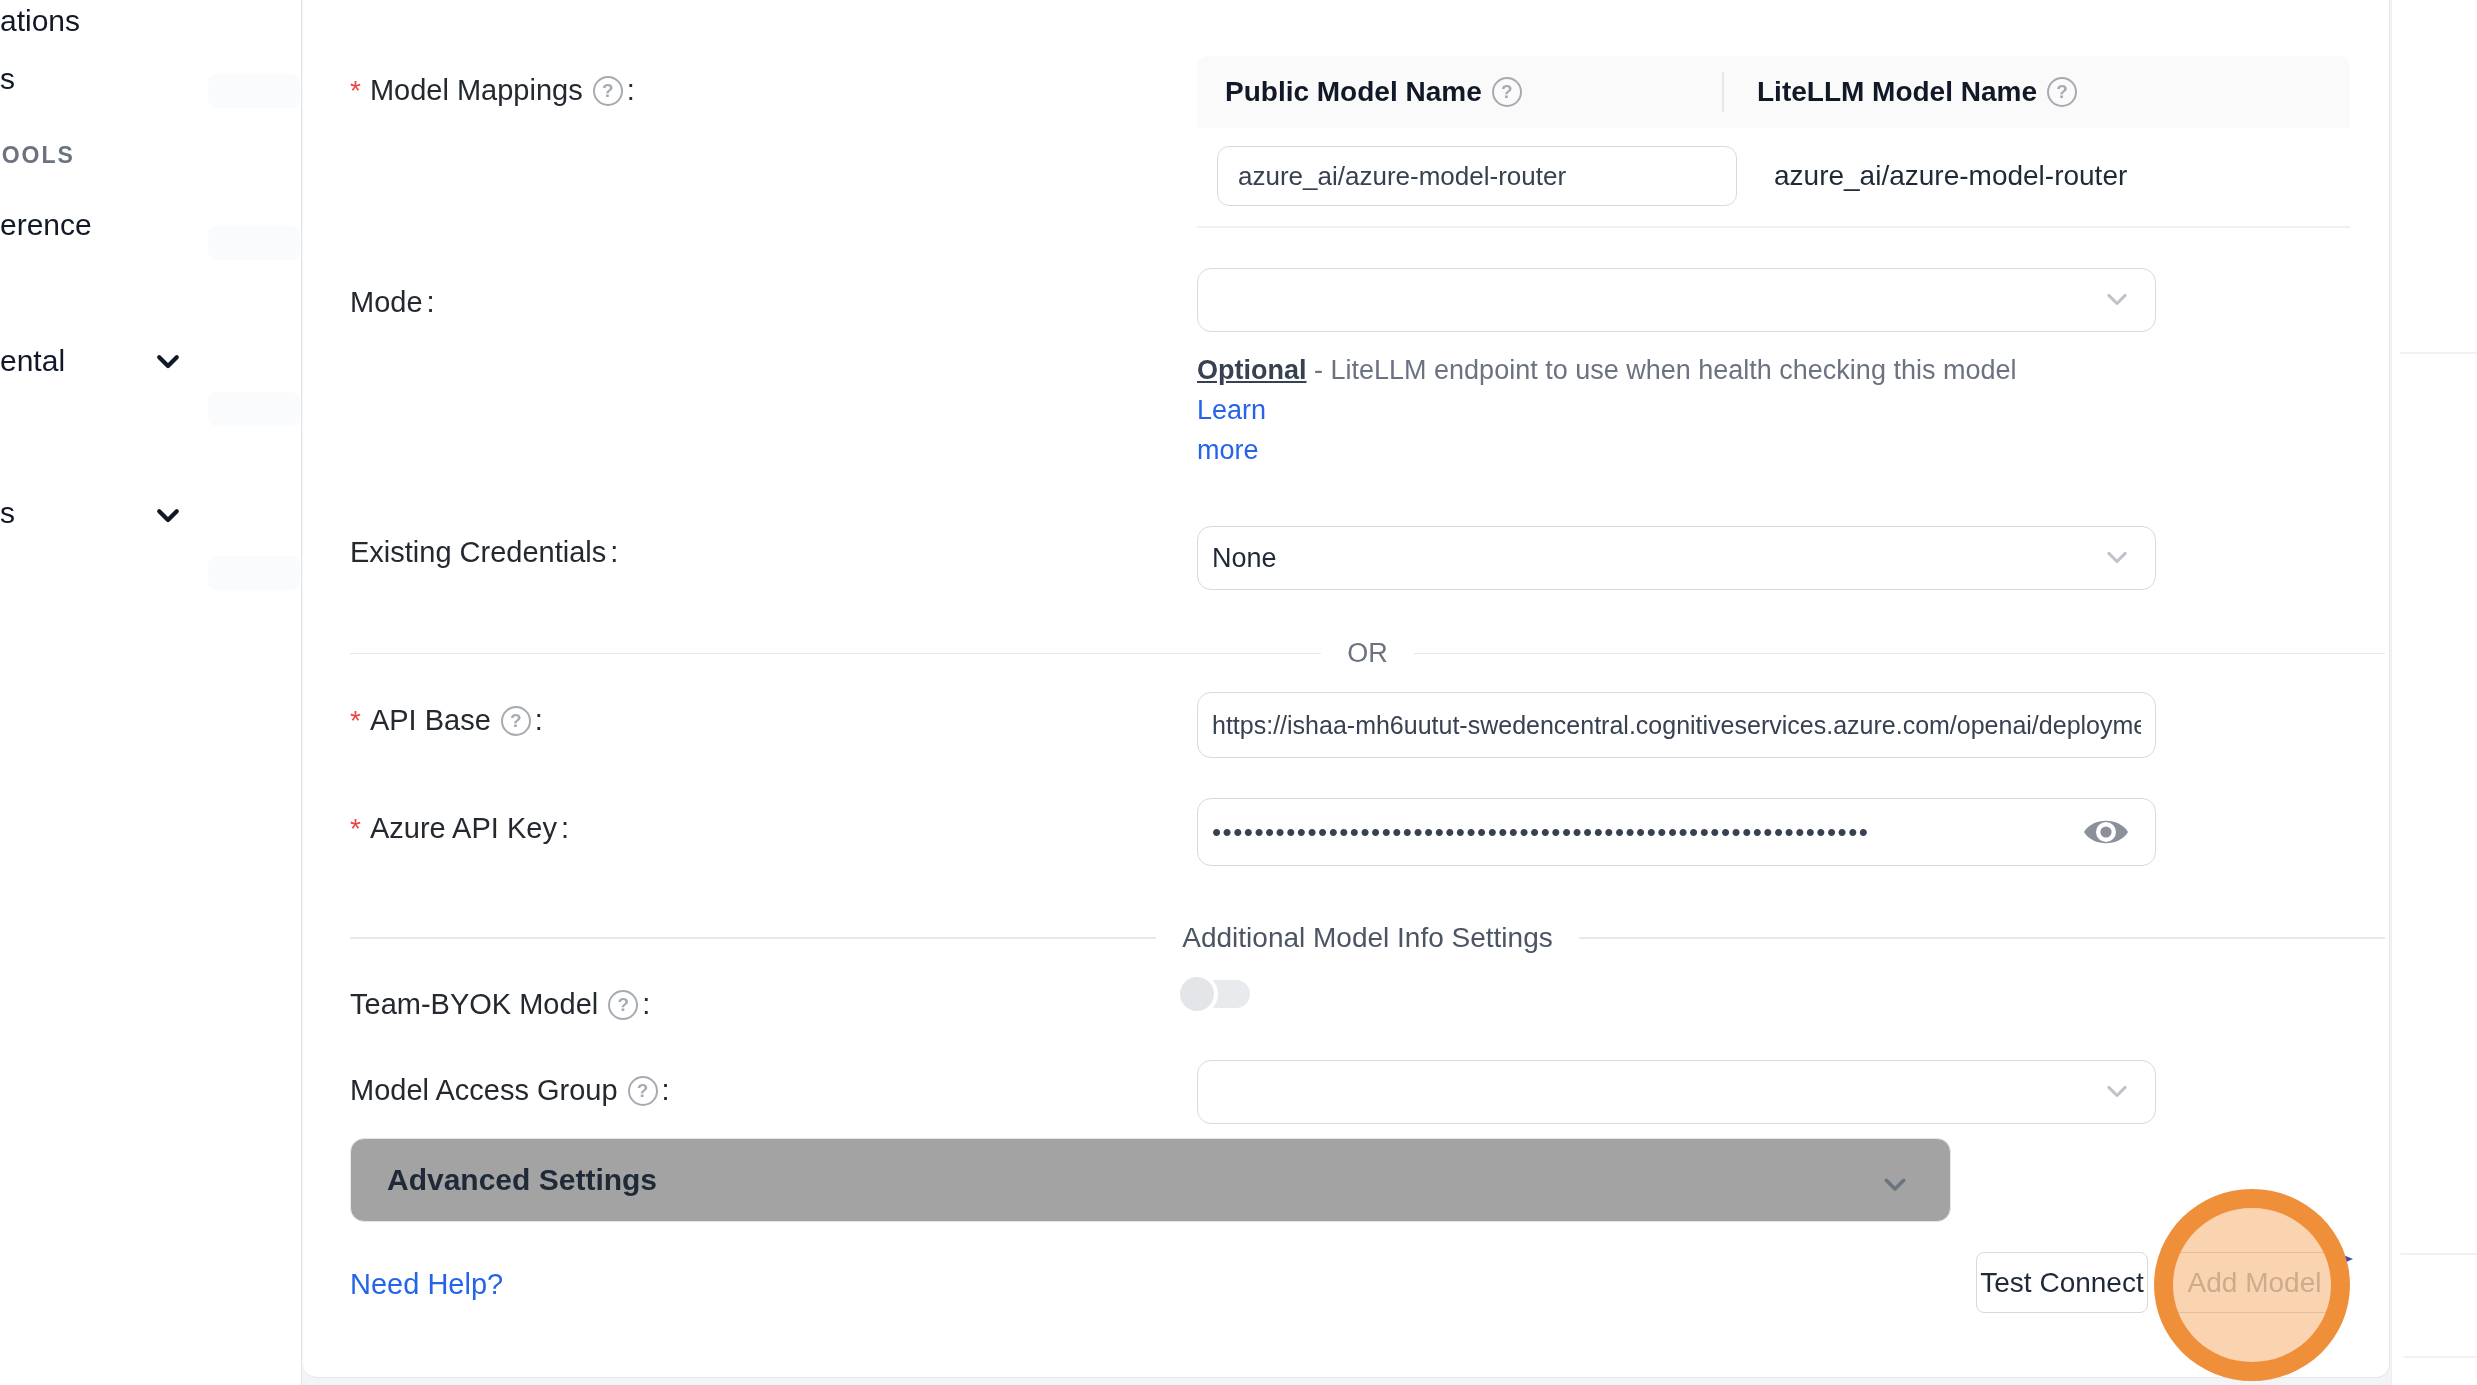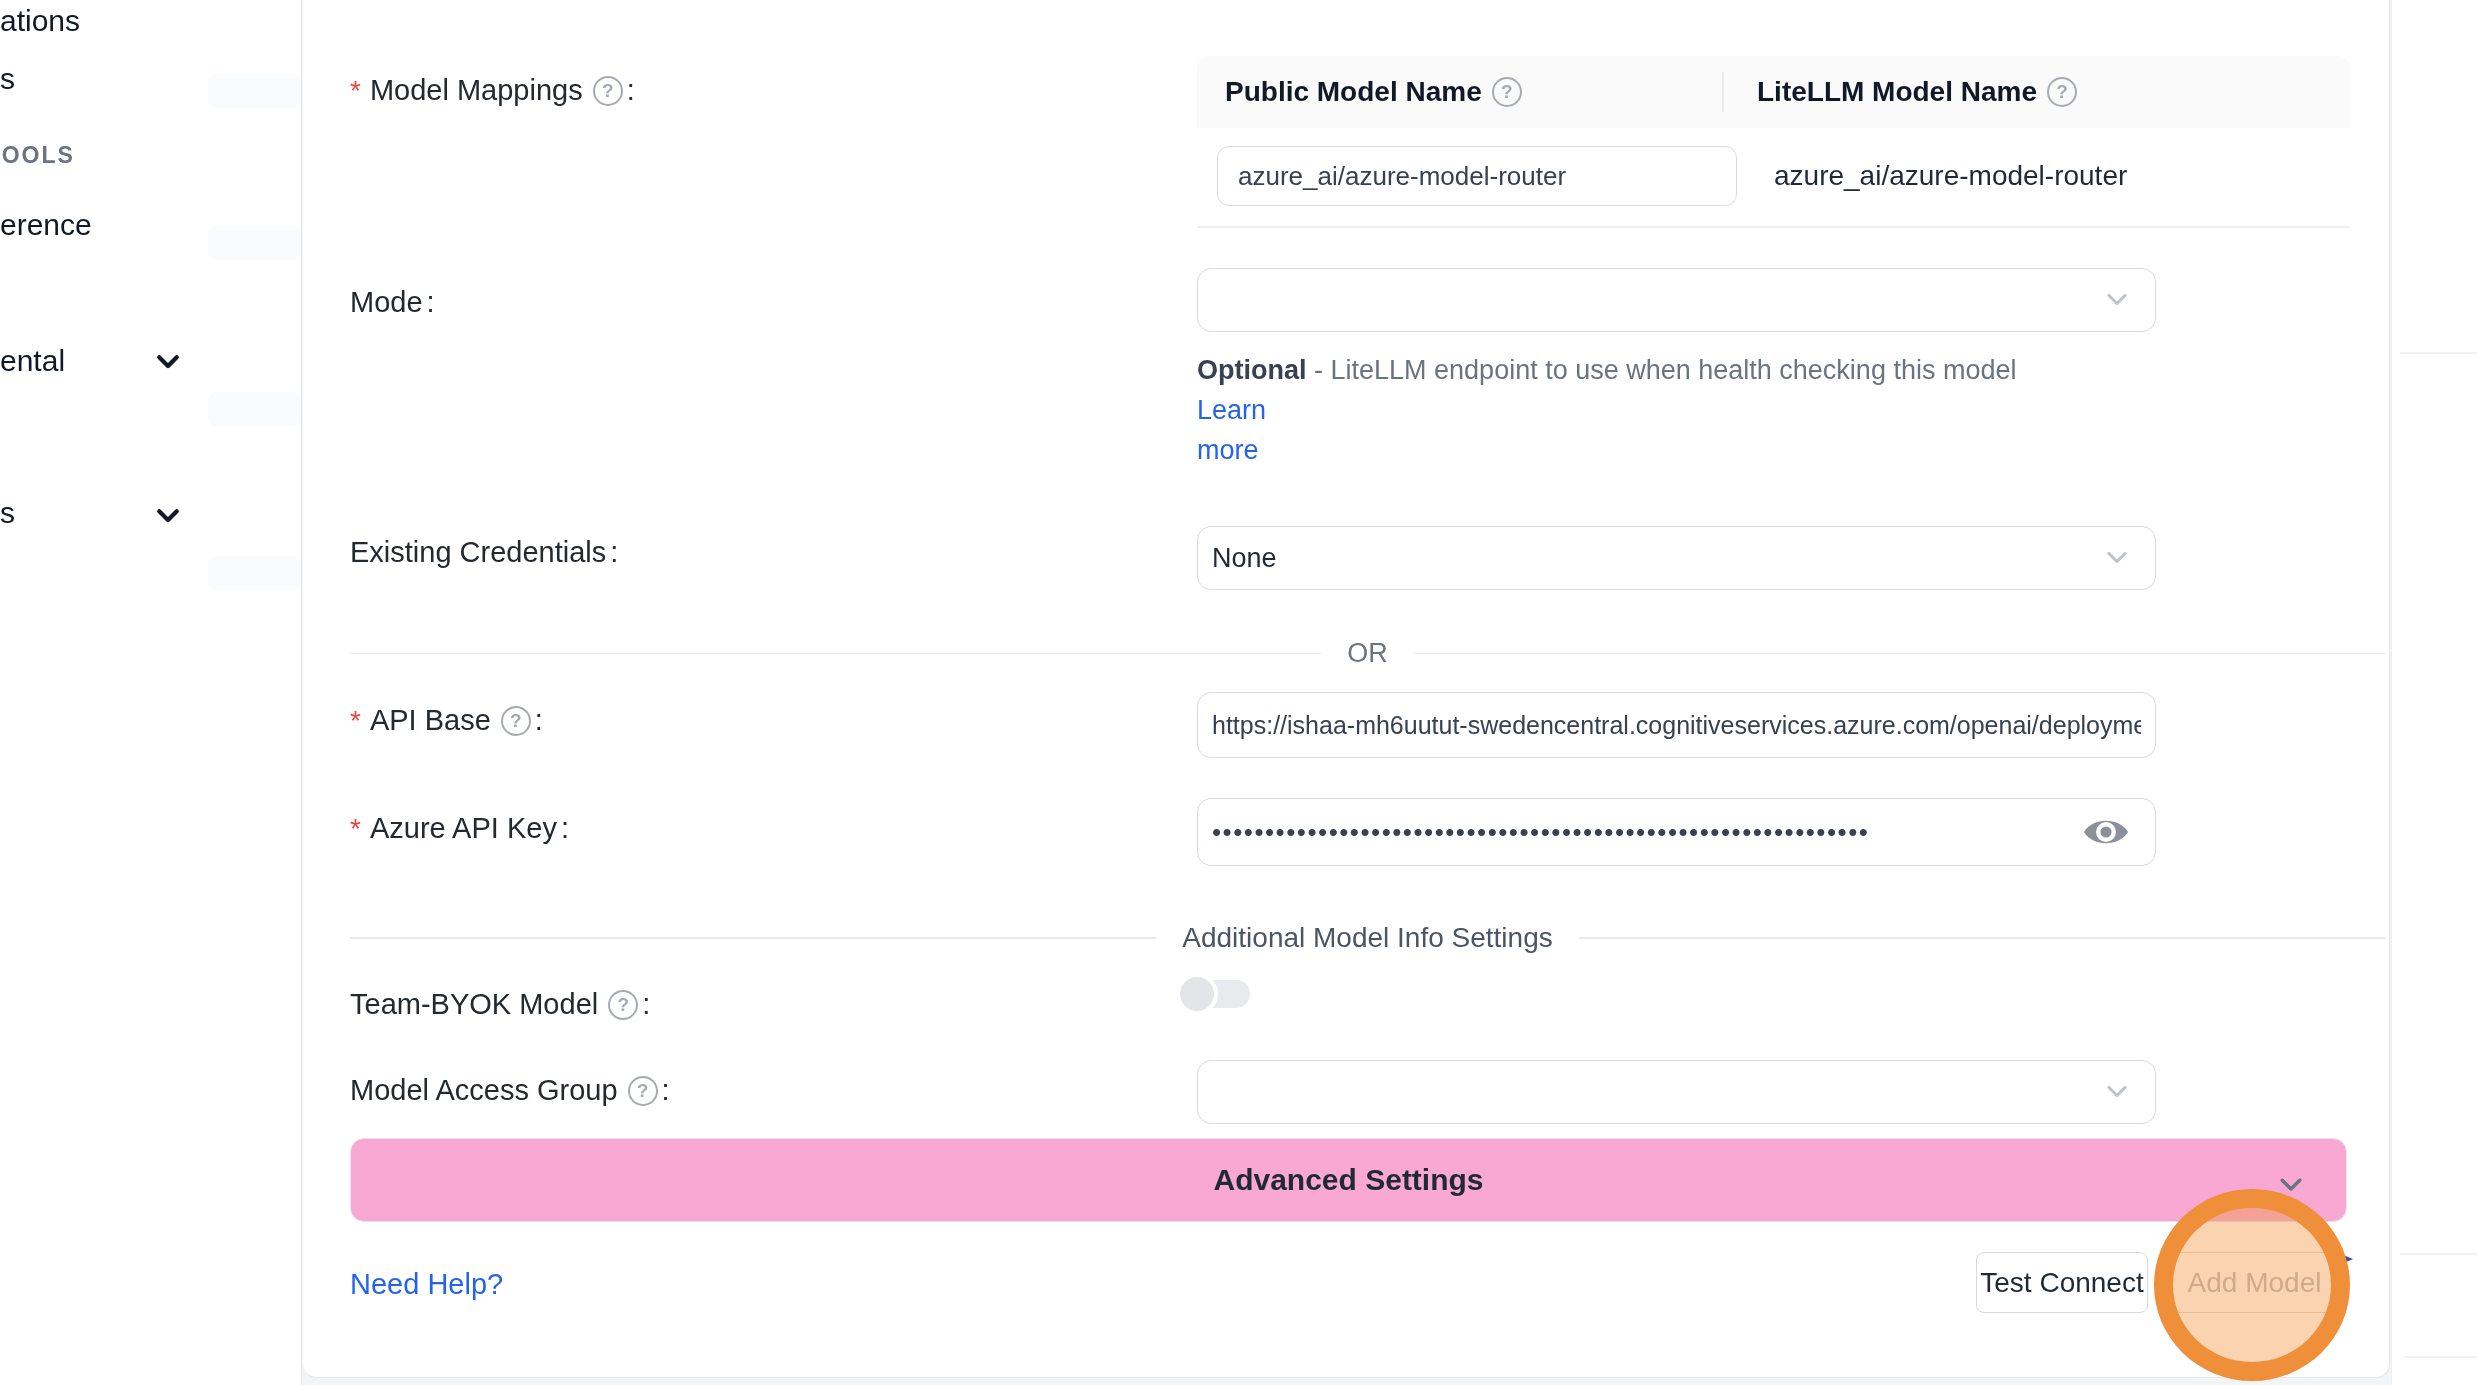--- a/index.html
+++ b/index.html
@@ -52,23 +52,23 @@
   .divider-row { position:absolute; display:flex; align-items:center; }
   .divider-row .line { flex:1; height:1.5px; background:#e8e9eb; }
   .divider-row .mid { padding:0 26px; font-size:27px; white-space:nowrap; }
 
   
   .toggle { position:absolute; left:1180px; top:976px; width:70px; height:36px; }
   .toggle .track { position:absolute; left:14px; top:4px; width:56px; height:28px; background:#e9eaed; border-radius:14px; }
   .toggle .knob { position:absolute; left:0; top:1px; width:34px; height:34px; background:#e3e5e9; border-radius:50%; box-shadow:0 0 0 4px #ffffff; }
 
   
-  .adv-panel { position:absolute; left:350px; top:1138px; width:1997px; height:84px;
-    border:1.5px solid #e5e7eb; border-radius:14px; background:#f9a8d4;
-    display:flex; align-items:center; padding:0 36px;justify-content:center; }
+  .adv-panel { position:absolute; left:350px; top:1138px; width:1601px; height:84px;
+    border:1.5px solid #e5e7eb; border-radius:14px; background:#a3a3a3;
+    display:flex; align-items:center; padding:0 36px; }
   .adv-title { font-size:30px; font-weight:700; color:#1f2937; }
 
   
   .btn { position:absolute; top:1252px; height:61px; border:1.5px solid #d9d9d9; border-radius:8px;
     background:#fff; display:flex; align-items:center; justify-content:center; font-size:28px; }
   .btn-test { left:1976px; width:172px; color:#1f2937; }
   .btn-add  { left:2163px; width:183px; color:#b4b8c1; }
 
   .link { color:#2563eb; }
 
@@ -149,21 +149,21 @@
     </div>
   </main>
 
   <div class="select" style="top:268px;">
     <span></span>
     <svg class="sel-chevron" viewBox="0 0 24 24">
         <polyline points="5,8 12,15 19,8" fill="none" stroke="#bfc3c9" stroke-width="2.6" stroke-linecap="round" stroke-linejoin="round"></polyline>
       </svg>
   </div>
   <div class="abs" style="left:1197px; top:350px; font-size:27px; line-height:40px; width:840px;">
-    <span style="font-weight:700; color:#374151;">Optional</span>
+    <span style="font-weight:700; color:#374151;text-decoration:underline;">Optional</span>
     <span class="gray-text">- LiteLLM endpoint to use when health checking this model</span>
     <a class="link"><span>Learn</span></a>
     <br>
     <a class="link"><span>more</span></a>
   </div>
 
 
   <div class="label" style="left:350px; top:536px;">
     <span>Existing Credentials</span>
     <span class="colon">:</span>

